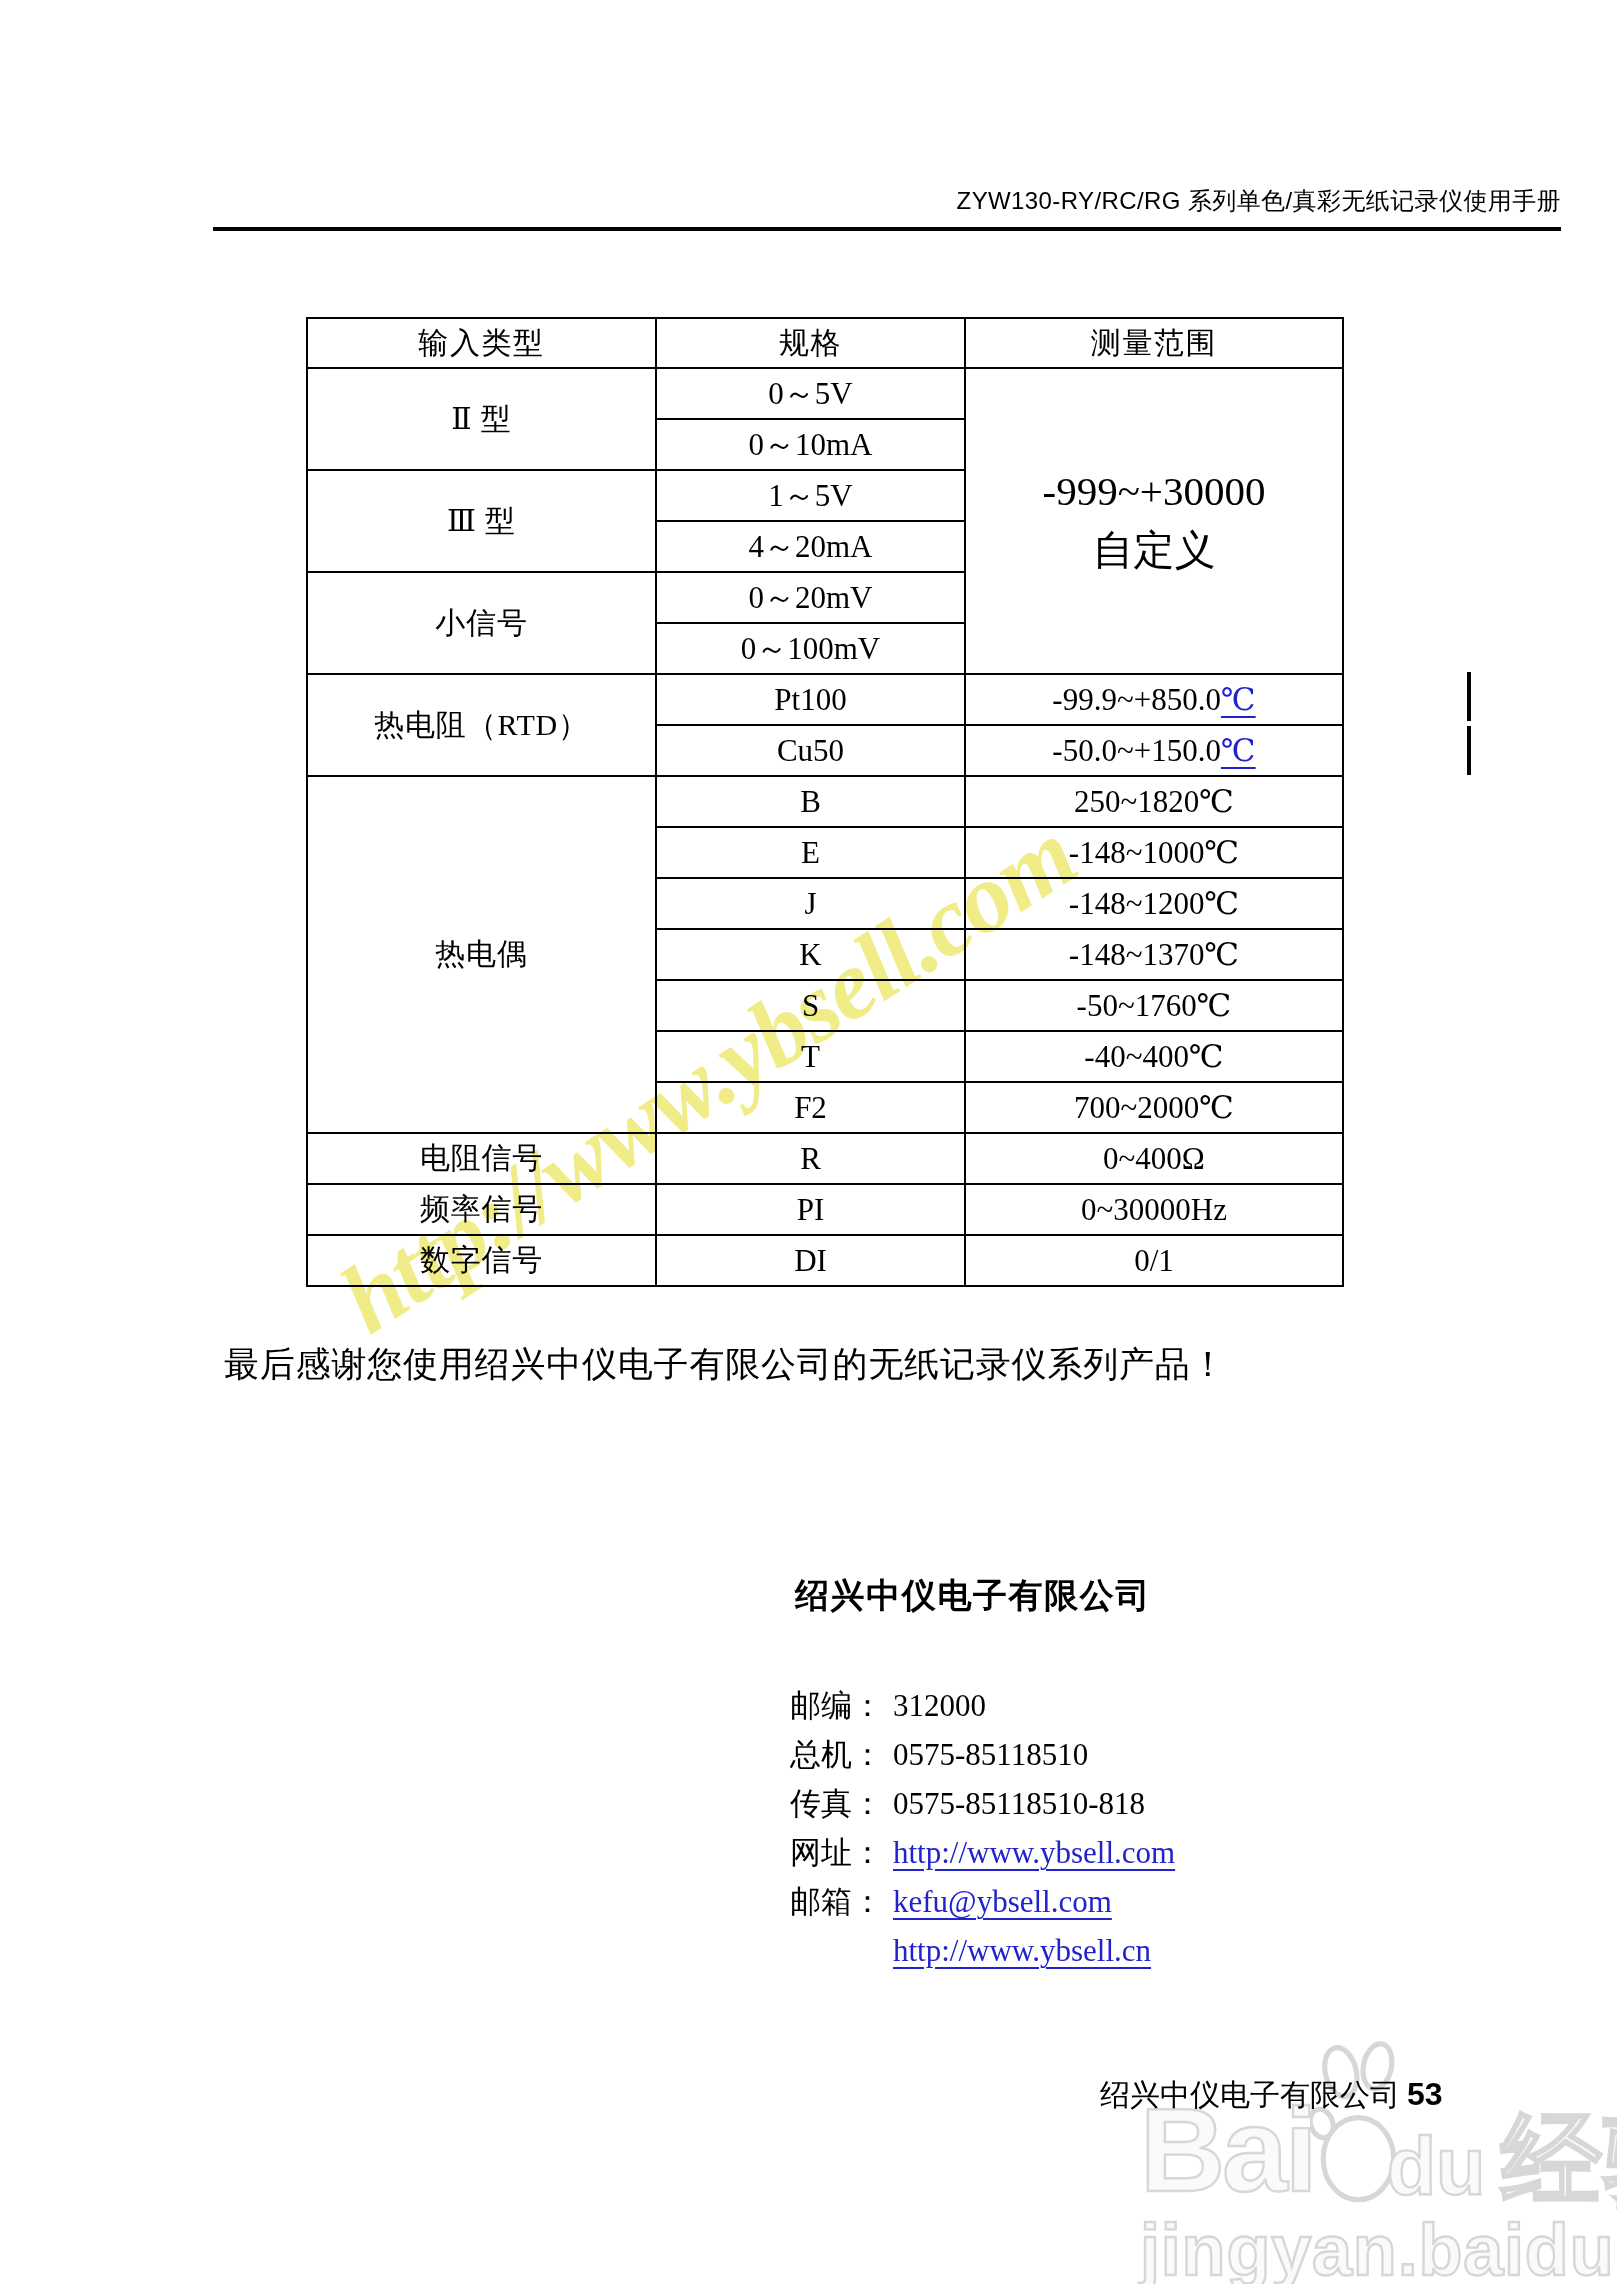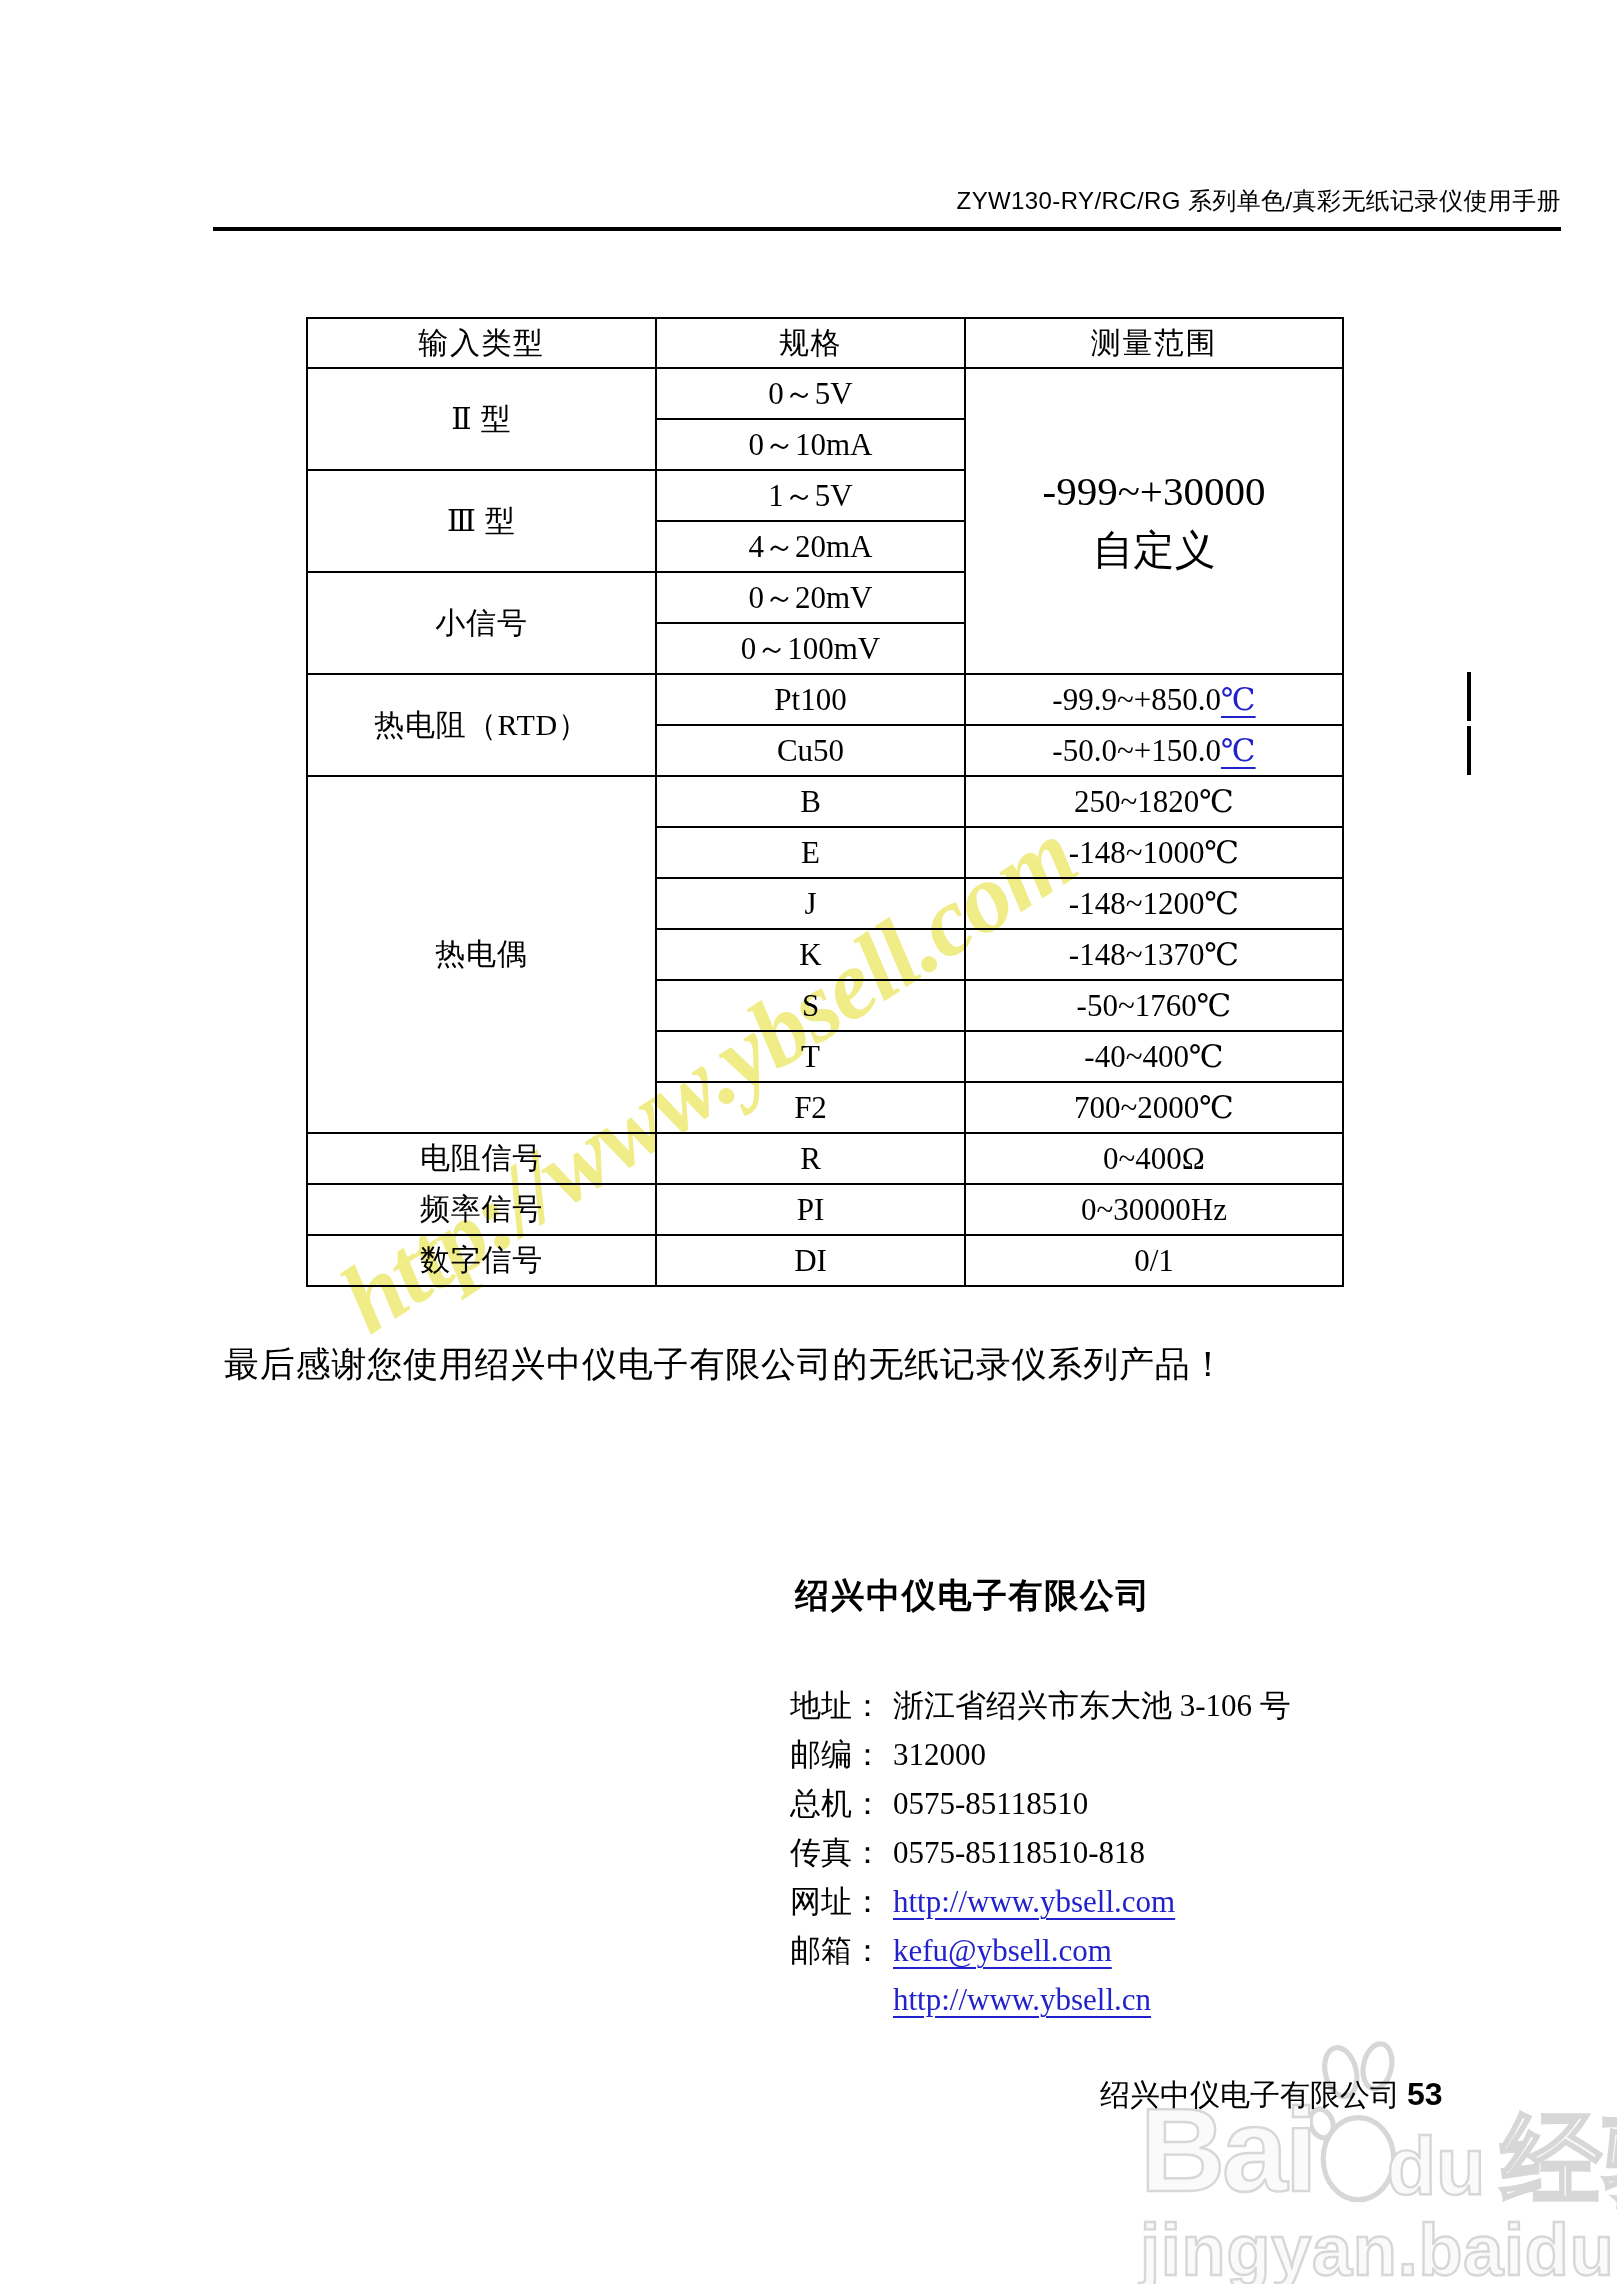--- a/index.html
+++ b/index.html
@@ -189,23 +189,20 @@
 
   <div class="revision-bar bar1"></div>
   <div class="revision-bar bar2"></div>
 
   <div class="thanks">最后感谢您使用绍兴中仪电子有限公司的无纸记录仪系列产品！</div>
 
   <div class="company-name">绍兴中仪电子有限公司</div>
 
   <div class="contacts">
     <div class="contact-row">
-      <span class="contact-label">地址：</span><span class="contact-value">浙江省绍兴市东大池 3-106 号</span>
-    </div>
-    <div class="contact-row">
       <span class="contact-label">邮编：</span><span class="contact-value">312000</span>
     </div>
     <div class="contact-row">
       <span class="contact-label">总机：</span><span class="contact-value">0575-85118510</span>
     </div>
     <div class="contact-row">
       <span class="contact-label">传真：</span><span class="contact-value">0575-85118510-818</span>
     </div>
     <div class="contact-row">
       <span class="contact-label">网址：</span><span class="contact-value link">http://www.ybsell.com</span>

